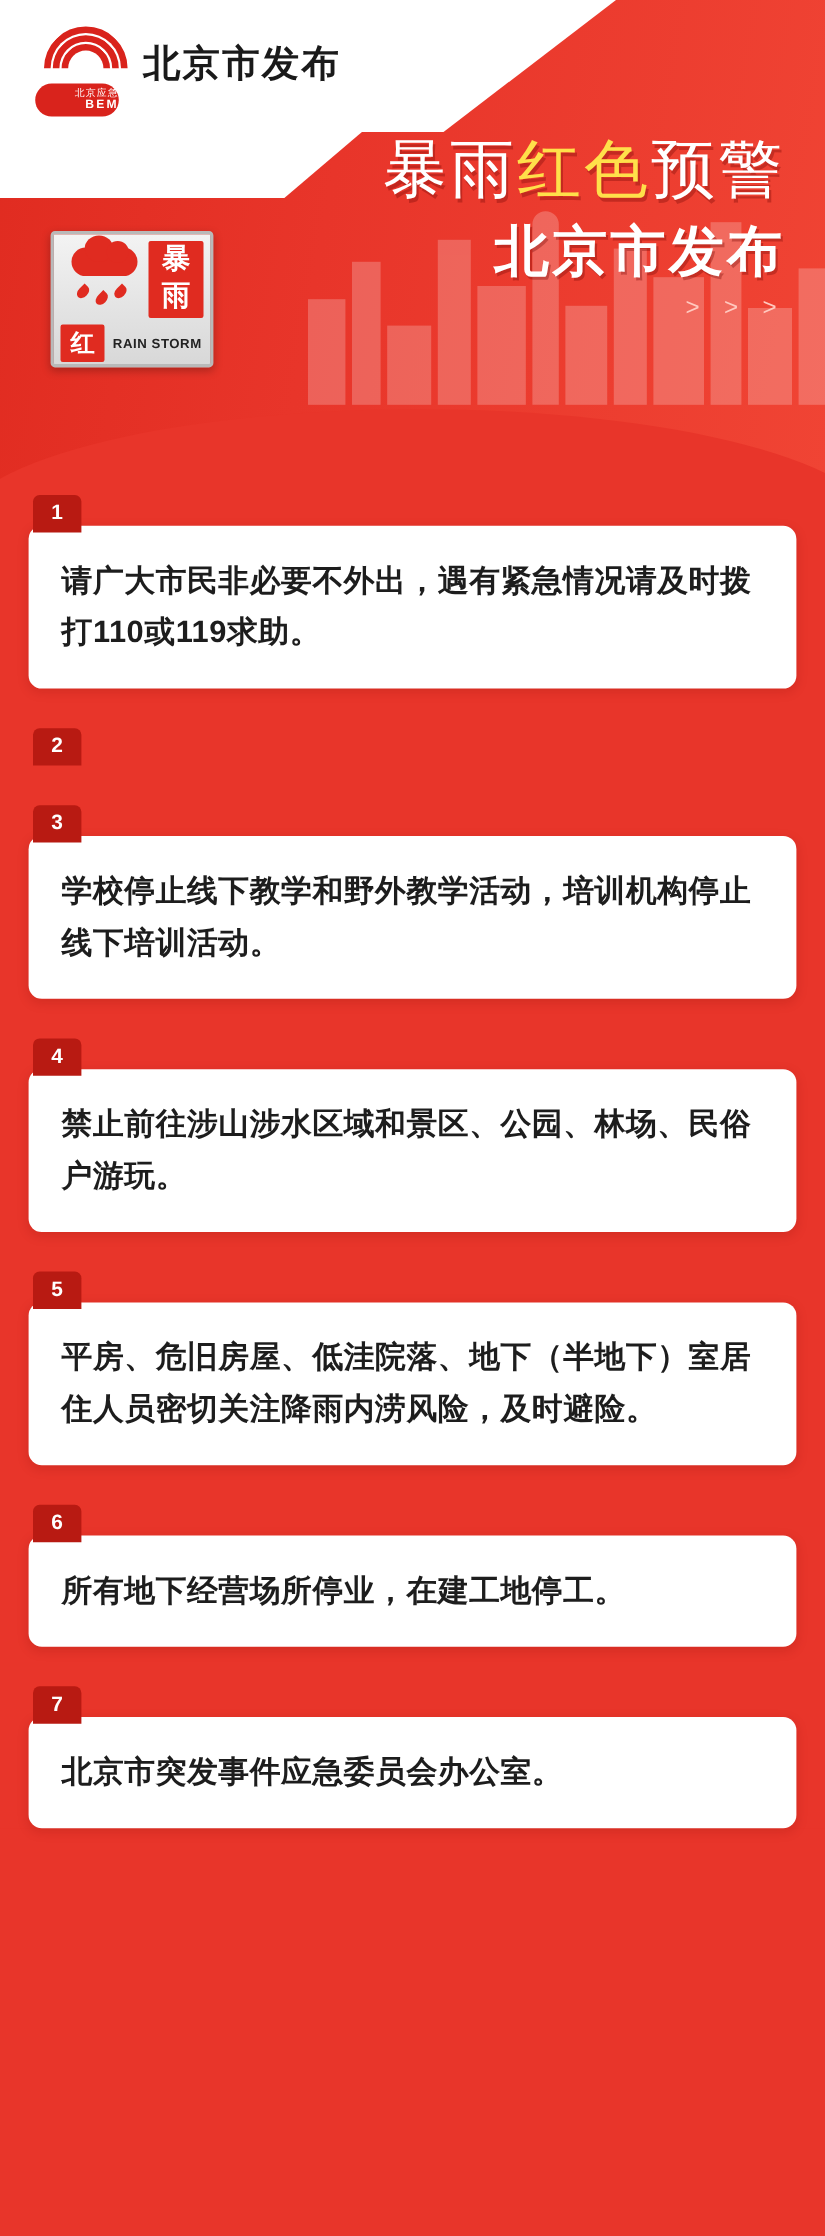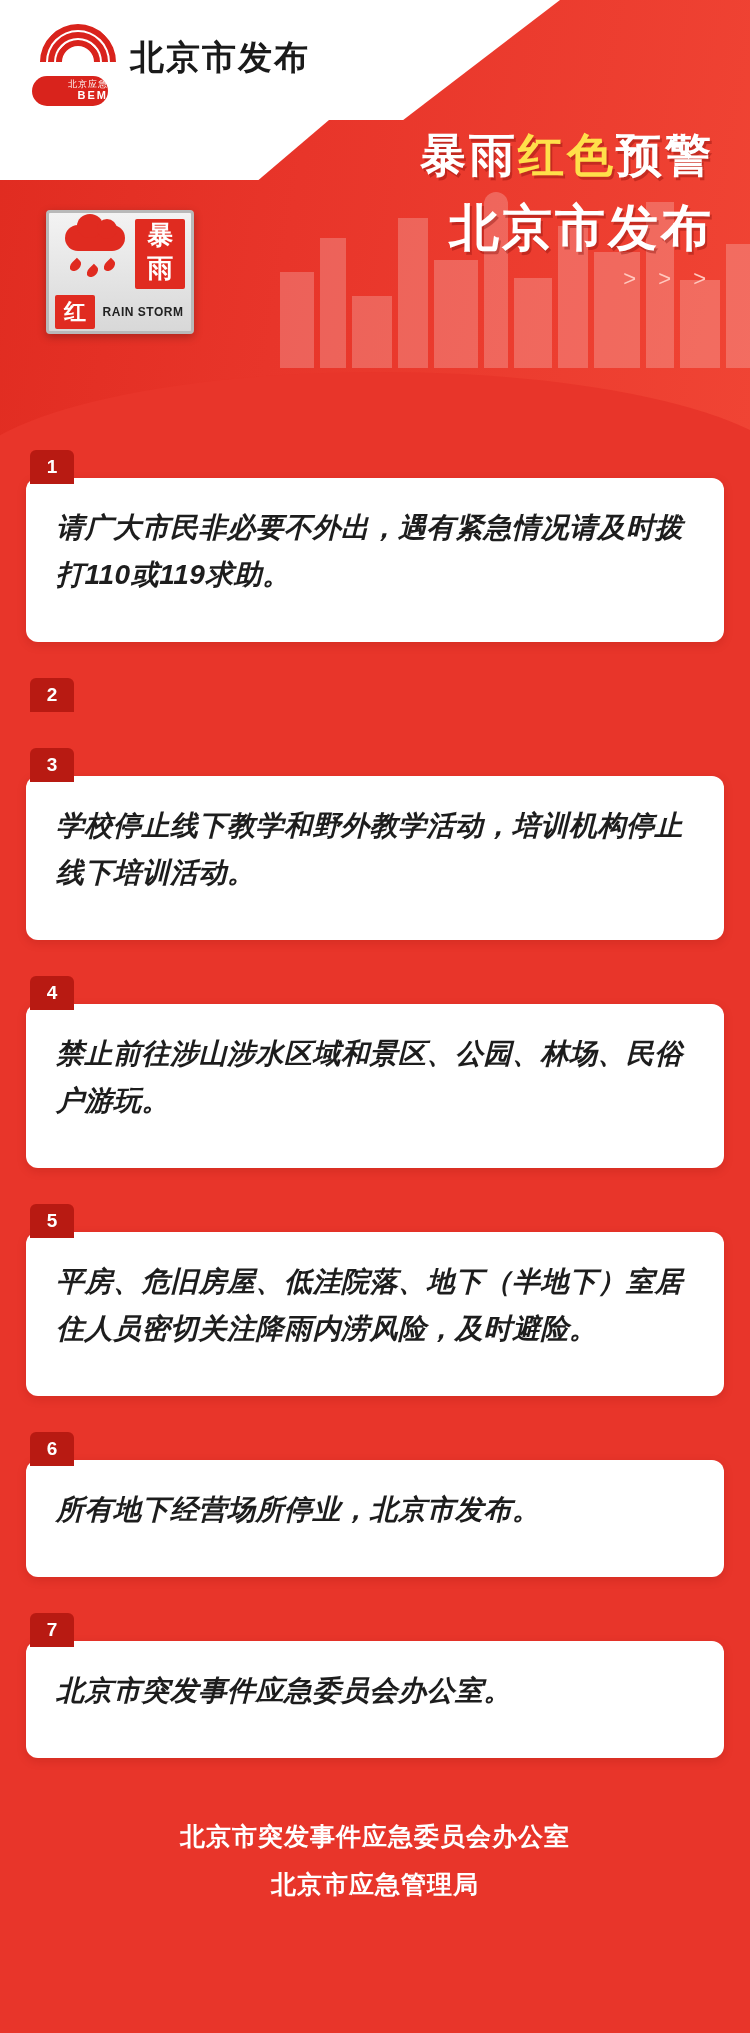--- a/index.html
+++ b/index.html
@@ -110,22 +110,22 @@
   }
 
   .title-block {
     position: absolute;
     right: 36px;
     top: 120px;
     text-align: right;
     z-index: 7;
   }
   .title-main {
-    font-size: 46px;
-    font-weight: bold;
+    font-size: 58px;
+    font-weight: normal;
     color: #ffffff;
     letter-spacing: 3px;
     line-height: 70px;
     text-shadow: 2px 3px 0 rgba(120,10,5,0.35);
   }
   .title-main .hl { color: #ffe04a; }
   .title-sub {
     font-size: 50px;
     font-weight: bold;
     color: #ffffff;
@@ -274,23 +274,22 @@
     text-align: center;
     line-height: 34px;
     margin-left: 4px;
   }
   .card {
     position: relative;
     z-index: 2;
     margin-top: -6px;
     background: #ffffff;
     border-radius: 12px;
-    padding: 26px 30px 44px 30px;
+    padding: 26px 30px 28px 30px;
     box-shadow: 0 3px 10px rgba(120,10,5,0.18);
-    font-style: italic;
   }
   .card-text {
     font-size: 28px;
     line-height: 47px;
     color: #1d1d1d;
     font-weight: 600;
     letter-spacing: 0.5px;
   }
 
   
@@ -404,31 +403,27 @@
     <div class="card-wrap">
       <div class="num-tab">5</div>
       <div class="card">
         <div class="card-text">平房、危旧房屋、低洼院落、地下（半地下）室居住人员密切关注降雨内涝风险，及时避险。</div>
       </div>
     </div>
 
     <div class="card-wrap">
       <div class="num-tab">6</div>
       <div class="card">
-        <div class="card-text">所有地下经营场所停业，北京市发布。</div>
+        <div class="card-text">所有地下经营场所停业，在建工地停工。</div>
       </div>
     </div>
 
     <div class="card-wrap">
       <div class="num-tab">7</div>
       <div class="card">
         <div class="card-text">北京市突发事件应急委员会办公室。</div>
       </div>
     </div>
 
   </div>
 
-  <div class="footer">
-    <div class="footer-line">北京市突发事件应急委员会办公室</div>
-    <div class="footer-line">北京市应急管理局</div>
-  </div>
 
 </div>
 
 </body></html>

